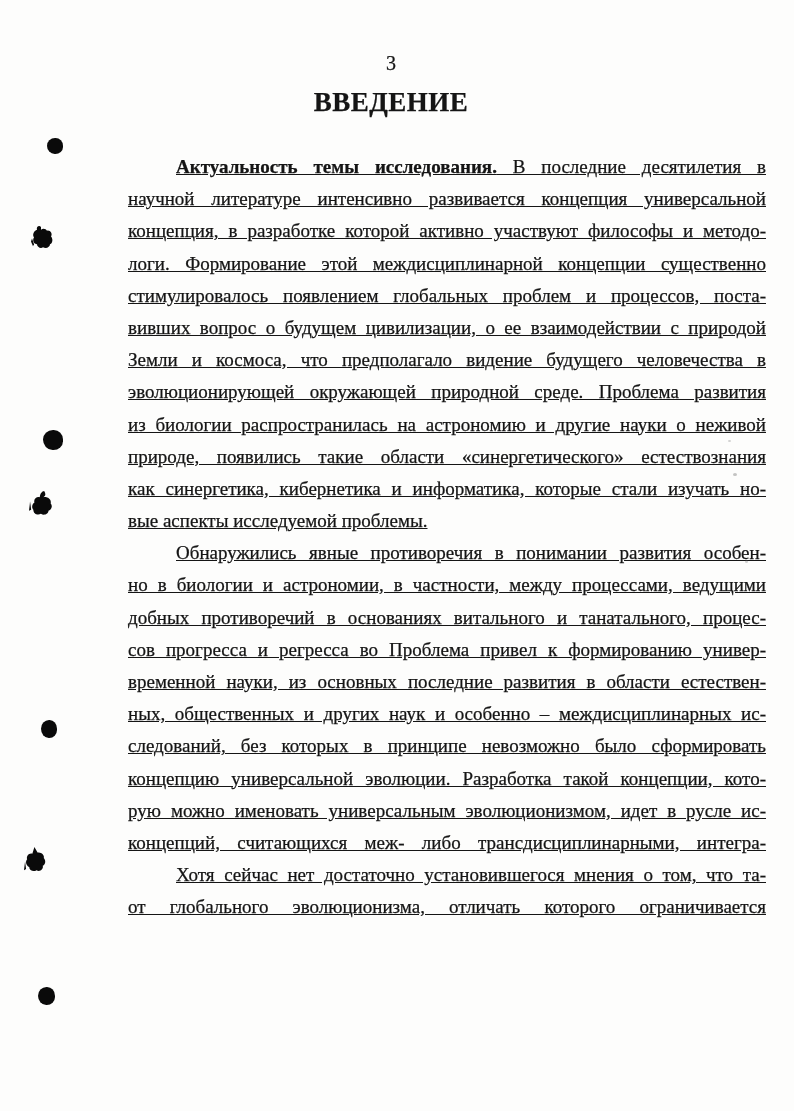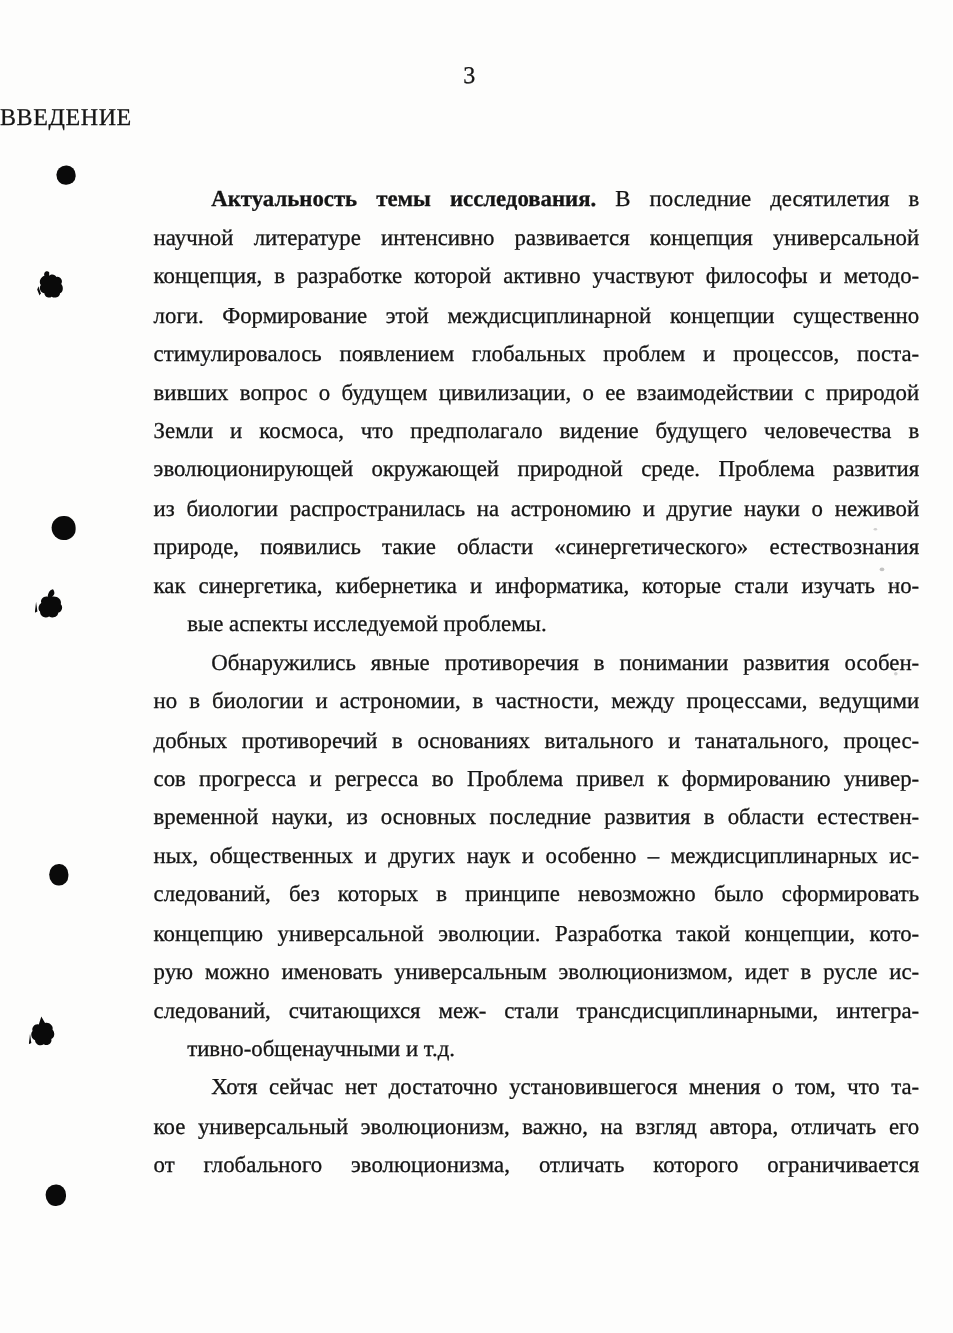--- a/index.html
+++ b/index.html
@@ -20,42 +20,43 @@
     left: 0;
     width: 782px;
     text-align: center;
     font-size: 20px;
   }
   .page-title {
     position: absolute;
     top: 87px;
     left: 0;
     width: 782px;
-    text-align: left;
-    font-size: 20px;
-    font-weight: normal;
+    text-align: center;
+    font-size: 27px;
+    font-weight: bold;
     letter-spacing: 0.5px;
   }
   .text-block {
     position: absolute;
     left: 128px;
     top: 151px;
     width: 638px;
   }
   .line {
     height: 32.2px;
     line-height: 32.2px;
     font-size: 19px;
     text-align: justify;
     text-align-last: justify;
     white-space: nowrap;
     overflow: visible;
+    text-decoration: underline;
   }
   .line.first { padding-left: 48px; }
-  .line.last { text-align-last: left; margin-left: 28px; }
+  .line.last { text-align-last: left; }
   .line b { font-weight: bold; }
   .artifact-layer { position: absolute; inset: 0; pointer-events: none; }
   .ink-dot {
     position: absolute;
     background: #0a0a0a;
     border-radius: 52% 48% 50% 50% / 50% 50% 46% 54%;
   }
   .ink-blob { position: absolute; }
   .ink-blob svg { display: block; }
   .speck {
@@ -88,24 +89,22 @@
       <div class="line last">вые аспекты исследуемой проблемы.</div>
       <div class="line first">Обнаружились явные противоречия в понимании развития особен-</div>
       <div class="line">но в биологии и астрономии, в частности, между процессами, ведущими</div>
       <div class="line">добных противоречий в основаниях витального и танатального, процес-</div>
       <div class="line">сов прогресса и регресса во Проблема привел к формированию универ-</div>
       <div class="line">временной науки, из основных последние развития в области естествен-</div>
       <div class="line">ных, общественных и других наук и особенно – междисциплинарных ис-</div>
       <div class="line">следований, без которых в принципе невозможно было сформировать</div>
       <div class="line">концепцию универсальной эволюции. Разработка такой концепции, кото-</div>
       <div class="line">рую можно именовать универсальным эволюционизмом, идет в русле ис-</div>
-      <div class="line">следований, считающихся меж- стали трансдисциплинарными, интегра-</div>
-      <div class="line last">тивно-общенаучными и т.д.</div>
+      <div class="line">концепций, считающихся меж- либо трансдисциплинарными, интегра-</div>
       <div class="line first">Хотя сейчас нет достаточно установившегося мнения о том, что та-</div>
-      <div class="line">кое универсальный эволюционизм, важно, на взгляд автора, отличать его</div>
       <div class="line">от глобального эволюционизма, отличать которого ограничивается</div>
     </div>
 
   <div class="artifact-layer">
       <div class="ink-dot" style="left: 47px; top: 138px; width: 16px; height: 16px; background: rgb(10, 10, 10);"></div>
       <div class="ink-dot" style="left: 43px; top: 430px; width: 20px; height: 20px; background: rgb(10, 10, 10);"></div>
       <div class="ink-dot" style="left: 41px; top: 720px; width: 16px; height: 18px; background: rgb(10, 10, 10);"></div>
       <div class="ink-dot" style="left: 38px; top: 987px; width: 17px; height: 18px; background: rgb(10, 10, 10);"></div>
       <div class="ink-blob" style="left: 30px; top: 224px;">
         <svg width="24" height="29" viewBox="0 0 24 30" preserveAspectRatio="none">

